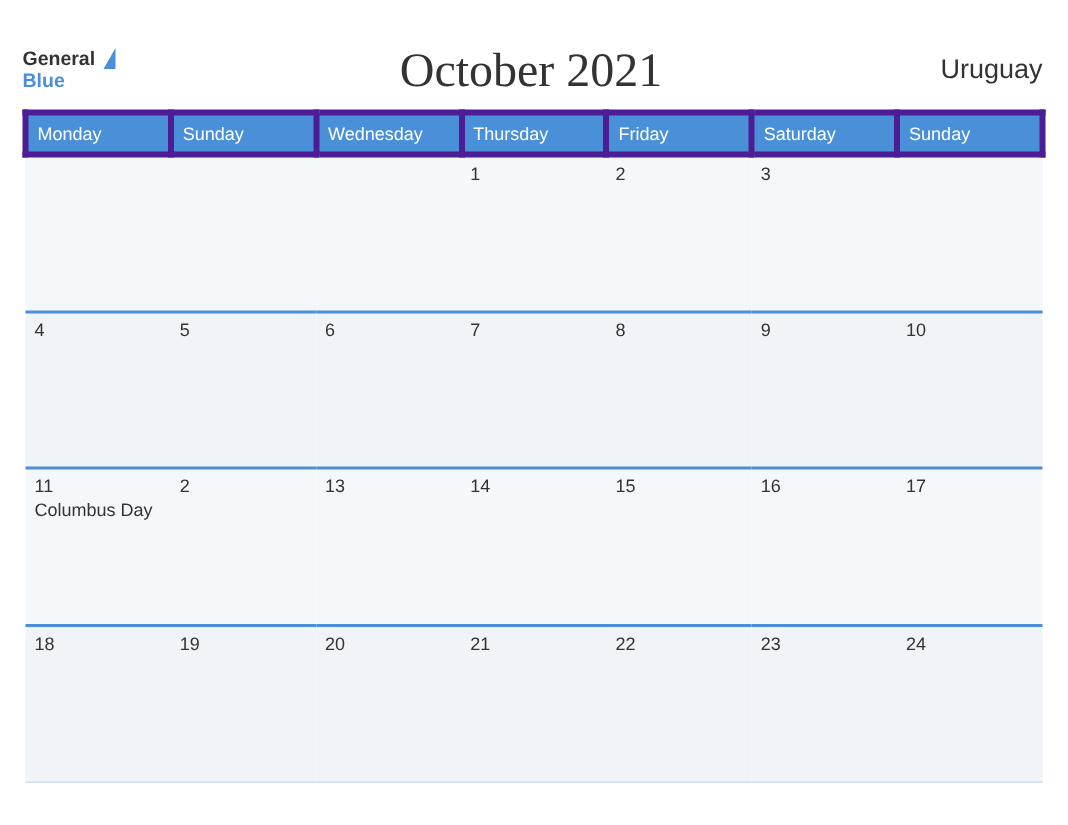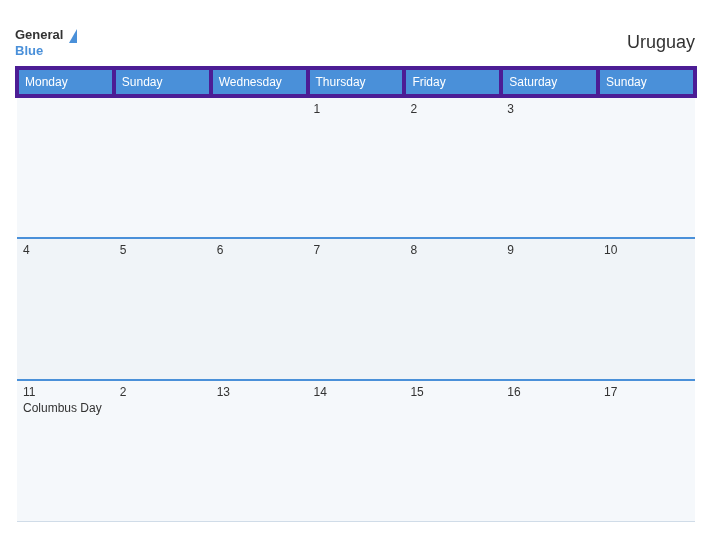--- a/index.html
+++ b/index.html
@@ -119,20 +119,23 @@
 <div class="calendar-wrapper">
   <div class="header">
     <div class="logo">
       <div class="logo-text">
         <span class="logo-general">
           <span>General</span>
           <span class="logo-triangle"></span>
         </span>
         <span class="logo-blue">Blue</span>
       </div>
+    </div>
+    <div class="title-section">
+      <h1 class="calendar-title">October 2021</h1>
     </div>
     <div class="country-label">Uruguay</div>
   </div>
 
   <table class="calendar-table">
     <thead>
       <tr>
         <th>Monday</th>
         <th>Sunday</th>
         <th>Wednesday</th>
@@ -198,15 +201,38 @@
           <td>
             <div class="day-number">15</div>
           </td>
           <td>
             <div class="day-number">16</div>
           </td>
           <td>
             <div class="day-number">17</div>
           </td>
         </tr>
+        <tr>
+          <td>
+            <div class="day-number">18</div>
+          </td>
+          <td>
+            <div class="day-number">19</div>
+          </td>
+          <td>
+            <div class="day-number">20</div>
+          </td>
+          <td>
+            <div class="day-number">21</div>
+          </td>
+          <td>
+            <div class="day-number">22</div>
+          </td>
+          <td>
+            <div class="day-number">23</div>
+          </td>
+          <td>
+            <div class="day-number">24</div>
+          </td>
+        </tr>
       </tbody>
   </table>
 </div>
 
 </body></html>

